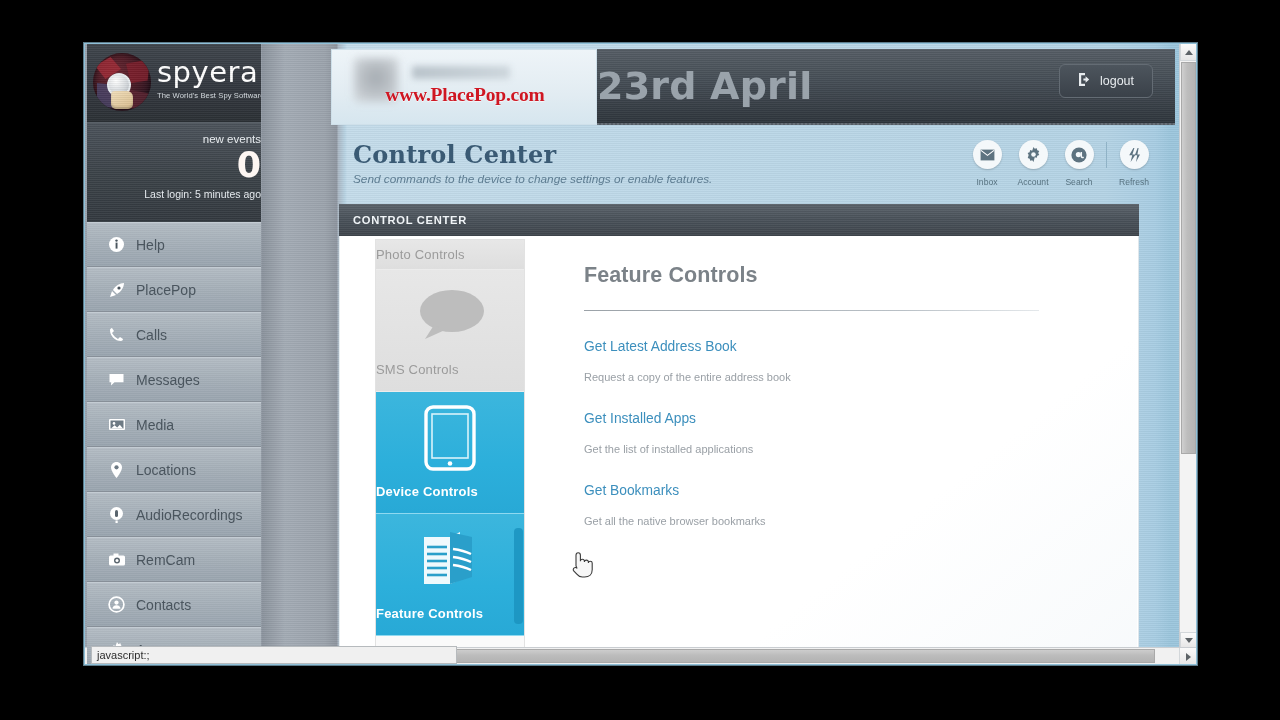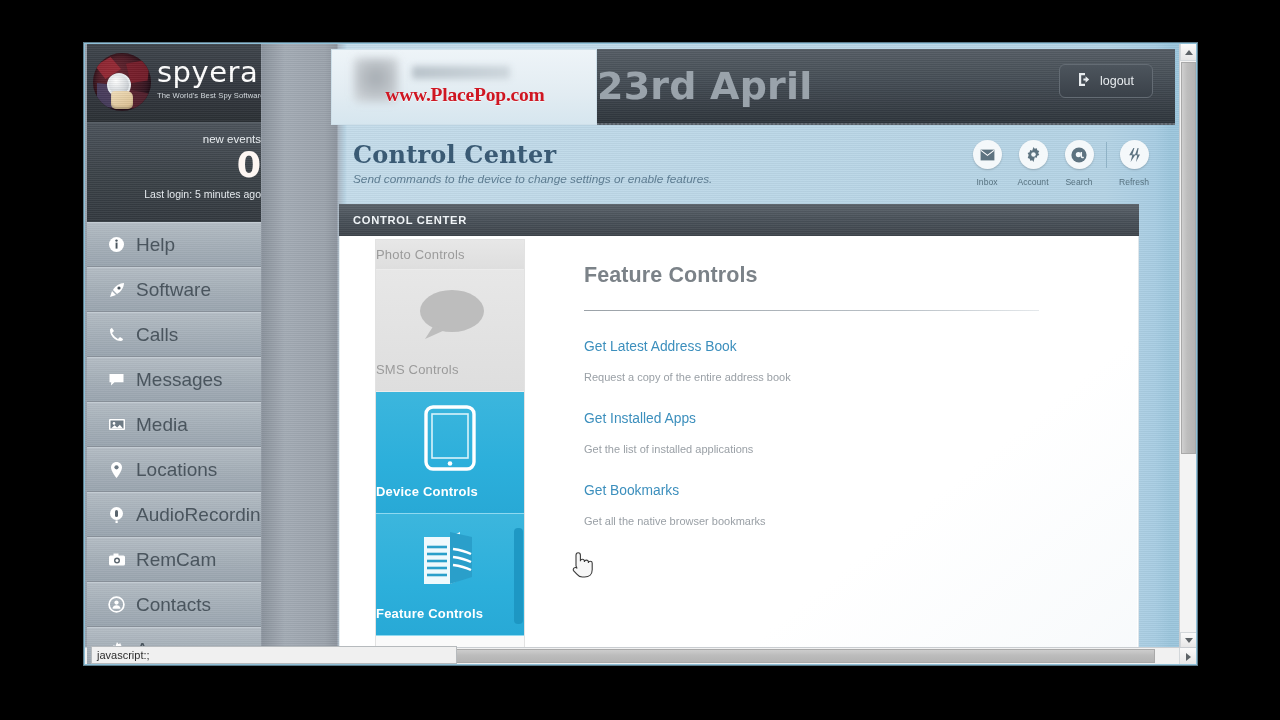--- a/index.html
+++ b/index.html
@@ -124,21 +124,21 @@
     margin-top: 2px; font-family: "DejaVu Sans", sans-serif;
   }
   #events-login { font-size: 10.5px; color: #e3e8ec; margin-top: 4px; }
 
   .nav-item {
     position: relative;
     height: 45px;
     display: flex; align-items: center;
     padding-left: 20px;
     color: #3d4850;
-    font-size: 19px;
+    font-size: 14px;
     background: linear-gradient(to bottom, #b2bbc3 0%, #a4aeb7 50%, #99a4ae 100%);
     border-top: 1px solid #c4ccd3;
     border-bottom: 1px solid #878f98;
     cursor: pointer;
     overflow: hidden;
   }
   .nav-item::after {
     content:""; position:absolute; inset:0;
     background-image: repeating-linear-gradient(to bottom,
       rgba(255,255,255,0.05) 0, rgba(255,255,255,0.05) 1px,
@@ -426,21 +426,21 @@
       </div>
 
       <div class="nav-item">
         <span class="nav-ico">
           <svg width="18" height="18" viewBox="0 0 18 18">
               <path d="M16 2C12 2 7 5 5 9l4 4c4-2 7-7 7-11z" fill="#fff"></path>
               <path d="M4 10l-2 6 6-2z" fill="#fff"></path>
               <circle cx="11" cy="7" r="1.6" fill="#4a555e"></circle>
             </svg>
         </span>
-        <span class="nav-label">Software</span>
+        <span class="nav-label">PlacePop</span>
       </div>
 
       <div class="nav-item">
         <span class="nav-ico">
           <svg width="17" height="17" viewBox="0 0 17 17">
               <path d="M4 2c-1 0-2 1-2 2 0 6 5 11 11 11 1 0 2-1 2-2l-3-2-2 2C7.5 11.5 5.5 9.5 4 7l2-2z" fill="#fff"></path>
             </svg>
         </span>
         <span class="nav-label">Calls</span>
       </div>

